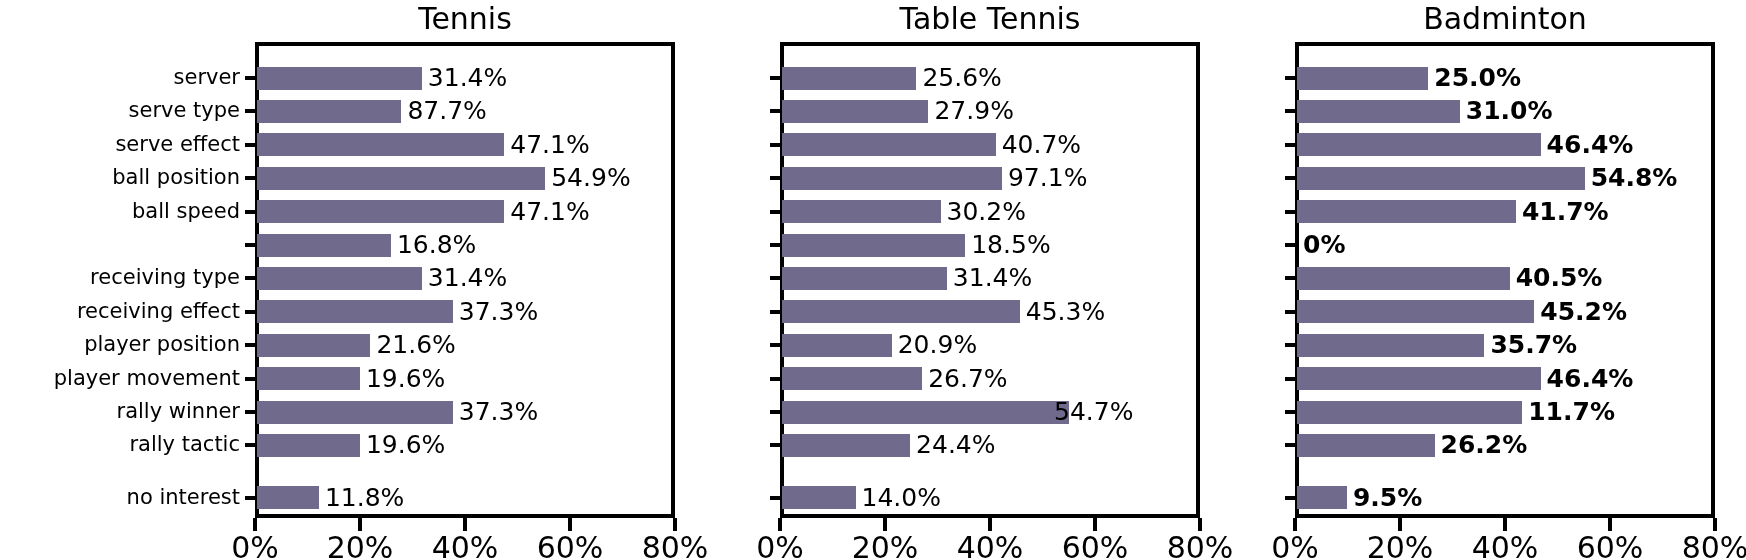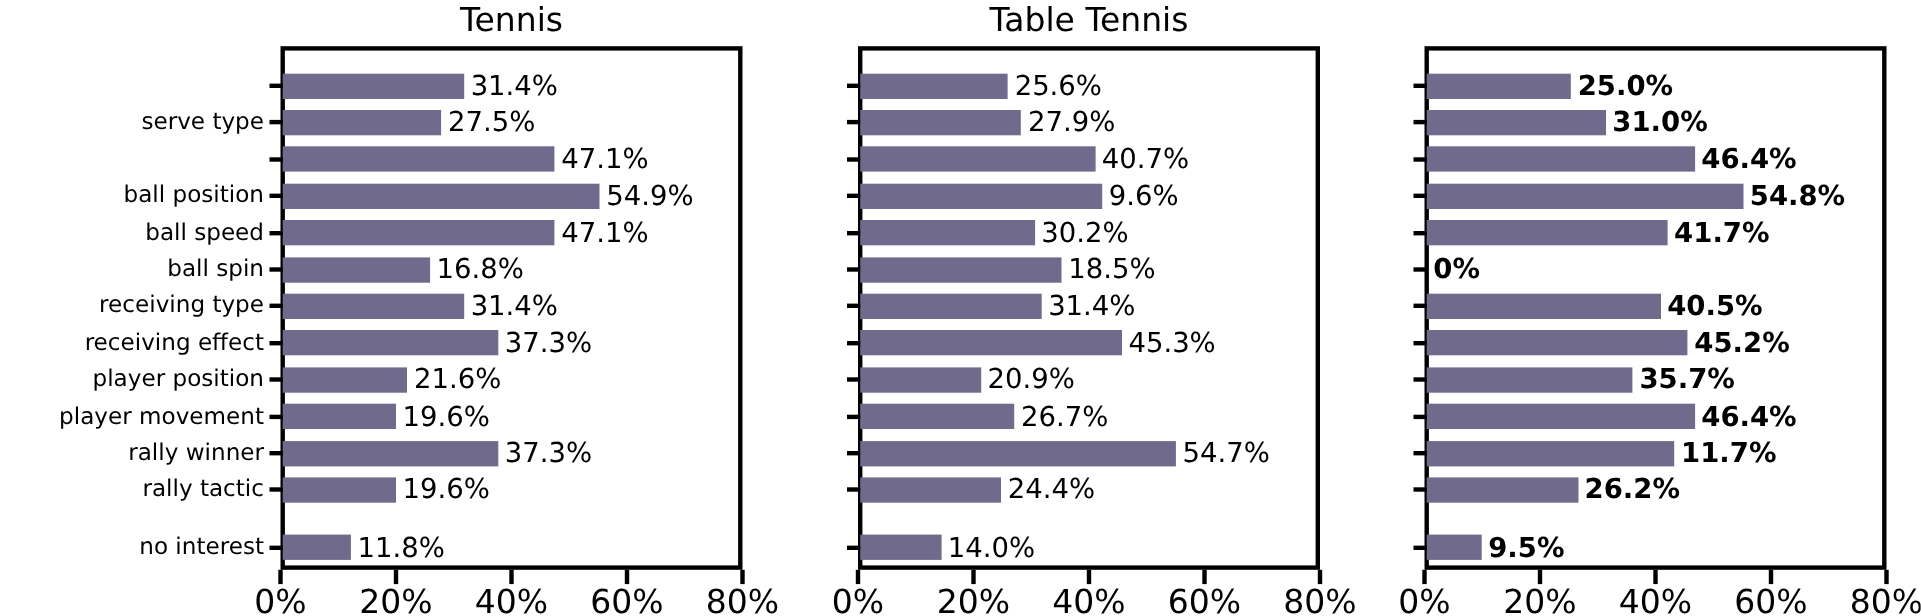--- a/index.html
+++ b/index.html
@@ -97,39 +97,40 @@
 </head>
 <body>
 
 <div class="figure" id="figure">
     <div class="panel" style="left: 55px; width: 620px;">
       <div class="panel-title" style="left: 200px; width: 420px;">Tennis</div>
       <div class="axes" style="left: 200px; top: 42px; width: 420px; height: 476px;"></div>
       <div class="bar" title="server: 31.4%" style="left: 202px; top: 66.5px; width: 164.85px; height: 23px; background: rgb(112, 106, 140);"></div>
       <div class="bar-label" style="left: 372.85px; top: 65px;">31.4%</div>
       <div class="tick-y" style="left: 190px; top: 76px;"></div>
+      <div class="ytick-label" style="left: -20px; width: 205px; top: 67px;">server</div>
       <div class="bar" title="serve type: 27.5%" style="left: 202px; top: 99.9px; width: 144.375px; height: 23px; background: rgb(112, 106, 140);"></div>
-      <div class="bar-label" style="left: 352.375px; top: 98.4px;">27.5%</div>
+      <div class="bar-label" style="left: 352.375px; top: 98.4px;">87.7%</div>
       <div class="tick-y" style="left: 190px; top: 109.4px;"></div>
       <div class="ytick-label" style="left: -20px; width: 205px; top: 100.4px;">serve type</div>
       <div class="bar" title="serve effect: 47.1%" style="left: 202px; top: 133.3px; width: 247.275px; height: 23px; background: rgb(112, 106, 140);"></div>
       <div class="bar-label" style="left: 455.275px; top: 131.8px;">47.1%</div>
       <div class="tick-y" style="left: 190px; top: 142.8px;"></div>
+      <div class="ytick-label" style="left: -20px; width: 205px; top: 133.8px;">serve effect</div>
       <div class="bar" title="ball position: 54.9%" style="left: 202px; top: 166.7px; width: 288.225px; height: 23px; background: rgb(112, 106, 140);"></div>
       <div class="bar-label" style="left: 496.225px; top: 165.2px;">54.9%</div>
       <div class="tick-y" style="left: 190px; top: 176.2px;"></div>
       <div class="ytick-label" style="left: -20px; width: 205px; top: 167.2px;">ball position</div>
       <div class="bar" title="ball speed: 47.1%" style="left: 202px; top: 200.1px; width: 247.275px; height: 23px; background: rgb(112, 106, 140);"></div>
       <div class="bar-label" style="left: 455.275px; top: 198.6px;">47.1%</div>
       <div class="tick-y" style="left: 190px; top: 209.6px;"></div>
       <div class="ytick-label" style="left: -20px; width: 205px; top: 200.6px;">ball speed</div>
       <div class="bar" title="ball spin: 25.5%" style="left: 202px; top: 233.5px; width: 133.875px; height: 23px; background: rgb(112, 106, 140);"></div>
       <div class="bar-label" style="left: 341.875px; top: 232px;">16.8%</div>
       <div class="tick-y" style="left: 190px; top: 243px;"></div>
-      <div class="ytick-label" style="left: -20px; width: 205px; top: 234px;">ball spin</div>
       <div class="bar" title="receiving type: 31.4%" style="left: 202px; top: 266.9px; width: 164.85px; height: 23px; background: rgb(112, 106, 140);"></div>
       <div class="bar-label" style="left: 372.85px; top: 265.4px;">31.4%</div>
       <div class="tick-y" style="left: 190px; top: 276.4px;"></div>
       <div class="ytick-label" style="left: -20px; width: 205px; top: 267.4px;">receiving type</div>
       <div class="bar" title="receiving effect: 37.3%" style="left: 202px; top: 300.3px; width: 195.825px; height: 23px; background: rgb(112, 106, 140);"></div>
       <div class="bar-label" style="left: 403.825px; top: 298.8px;">37.3%</div>
       <div class="tick-y" style="left: 190px; top: 309.8px;"></div>
       <div class="ytick-label" style="left: -20px; width: 205px; top: 300.8px;">receiving effect</div>
       <div class="bar" title="player position: 21.6%" style="left: 202px; top: 333.7px; width: 113.4px; height: 23px; background: rgb(112, 106, 140);"></div>
       <div class="bar-label" style="left: 321.4px; top: 332.2px;">21.6%</div>
@@ -168,61 +169,62 @@
       <div class="bar" title="server: 25.6%" style="left: 202px; top: 66.5px; width: 134.4px; height: 23px; background: rgb(112, 106, 140);"></div>
       <div class="bar-label" style="left: 342.4px; top: 65px;">25.6%</div>
       <div class="tick-y" style="left: 190px; top: 76px;"></div>
       <div class="bar" title="serve type: 27.9%" style="left: 202px; top: 99.9px; width: 146.475px; height: 23px; background: rgb(112, 106, 140);"></div>
       <div class="bar-label" style="left: 354.475px; top: 98.4px;">27.9%</div>
       <div class="tick-y" style="left: 190px; top: 109.4px;"></div>
       <div class="bar" title="serve effect: 40.7%" style="left: 202px; top: 133.3px; width: 213.675px; height: 23px; background: rgb(112, 106, 140);"></div>
       <div class="bar-label" style="left: 421.675px; top: 131.8px;">40.7%</div>
       <div class="tick-y" style="left: 190px; top: 142.8px;"></div>
       <div class="bar" title="ball position: 41.9%" style="left: 202px; top: 166.7px; width: 219.975px; height: 23px; background: rgb(112, 106, 140);"></div>
-      <div class="bar-label" style="left: 427.975px; top: 165.2px;">9.6%</div>
+      <div class="bar-label" style="left: 427.975px; top: 165.2px;">97.1%</div>
       <div class="tick-y" style="left: 190px; top: 176.2px;"></div>
       <div class="bar" title="ball speed: 30.2%" style="left: 202px; top: 200.1px; width: 158.55px; height: 23px; background: rgb(112, 106, 140);"></div>
       <div class="bar-label" style="left: 366.55px; top: 198.6px;">30.2%</div>
       <div class="tick-y" style="left: 190px; top: 209.6px;"></div>
       <div class="bar" title="ball spin: 34.9%" style="left: 202px; top: 233.5px; width: 183.225px; height: 23px; background: rgb(112, 106, 140);"></div>
       <div class="bar-label" style="left: 391.225px; top: 232px;">18.5%</div>
       <div class="tick-y" style="left: 190px; top: 243px;"></div>
       <div class="bar" title="receiving type: 31.4%" style="left: 202px; top: 266.9px; width: 164.85px; height: 23px; background: rgb(112, 106, 140);"></div>
       <div class="bar-label" style="left: 372.85px; top: 265.4px;">31.4%</div>
       <div class="tick-y" style="left: 190px; top: 276.4px;"></div>
       <div class="bar" title="receiving effect: 45.3%" style="left: 202px; top: 300.3px; width: 237.825px; height: 23px; background: rgb(112, 106, 140);"></div>
       <div class="bar-label" style="left: 445.825px; top: 298.8px;">45.3%</div>
       <div class="tick-y" style="left: 190px; top: 309.8px;"></div>
       <div class="bar" title="player position: 20.9%" style="left: 202px; top: 333.7px; width: 109.725px; height: 23px; background: rgb(112, 106, 140);"></div>
       <div class="bar-label" style="left: 317.725px; top: 332.2px;">20.9%</div>
       <div class="tick-y" style="left: 190px; top: 343.2px;"></div>
       <div class="bar" title="player movement: 26.7%" style="left: 202px; top: 367.1px; width: 140.175px; height: 23px; background: rgb(112, 106, 140);"></div>
       <div class="bar-label" style="left: 348.175px; top: 365.6px;">26.7%</div>
       <div class="tick-y" style="left: 190px; top: 376.6px;"></div>
       <div class="bar" title="rally winner: 54.7%" style="left: 202px; top: 400.5px; width: 287.175px; height: 23px; background: rgb(112, 106, 140);"></div>
-      <div class="bar-label" style="left: 495px; top: 399px; text-align: right;">54.7%</div>
+      <div class="bar-label" style="left: 474px; top: 399px; text-align: right;">54.7%</div>
       <div class="tick-y" style="left: 190px; top: 410px;"></div>
       <div class="bar" title="rally tactic: 24.4%" style="left: 202px; top: 433.9px; width: 128.1px; height: 23px; background: rgb(112, 106, 140);"></div>
       <div class="bar-label" style="left: 336.1px; top: 432.4px;">24.4%</div>
       <div class="tick-y" style="left: 190px; top: 443.4px;"></div>
       <div class="bar" title="no interest: 14.0%" style="left: 202px; top: 486.3px; width: 73.5px; height: 23px; background: rgb(112, 106, 140);"></div>
       <div class="bar-label" style="left: 281.5px; top: 484.8px;">14.0%</div>
       <div class="tick-y" style="left: 190px; top: 495.8px;"></div>
       <div class="tick-x" style="left: 198px; top: 518px;"></div>
       <div class="xtick-label" style="left: 150px; width: 100px; top: 532px;">0%</div>
       <div class="tick-x" style="left: 303px; top: 518px;"></div>
       <div class="xtick-label" style="left: 255px; width: 100px; top: 532px;">20%</div>
       <div class="tick-x" style="left: 408px; top: 518px;"></div>
       <div class="xtick-label" style="left: 360px; width: 100px; top: 532px;">40%</div>
       <div class="tick-x" style="left: 513px; top: 518px;"></div>
       <div class="xtick-label" style="left: 465px; width: 100px; top: 532px;">60%</div>
       <div class="tick-x" style="left: 618px; top: 518px;"></div>
       <div class="xtick-label" style="left: 570px; width: 100px; top: 532px;">80%</div>
     </div>
     <div class="panel" style="left: 1095px; width: 620px;">
+      <div class="panel-title" style="left: 200px; width: 420px;">Badminton</div>
       <div class="axes" style="left: 200px; top: 42px; width: 420px; height: 476px;"></div>
       <div class="bar" title="server: 25.0%" style="left: 202px; top: 66.5px; width: 131.25px; height: 23px; background: rgb(112, 106, 140);"></div>
       <div class="bar-label bold" style="left: 339.25px; top: 65px;">25.0%</div>
       <div class="tick-y" style="left: 190px; top: 76px;"></div>
       <div class="bar" title="serve type: 31.0%" style="left: 202px; top: 99.9px; width: 162.75px; height: 23px; background: rgb(112, 106, 140);"></div>
       <div class="bar-label bold" style="left: 370.75px; top: 98.4px;">31.0%</div>
       <div class="tick-y" style="left: 190px; top: 109.4px;"></div>
       <div class="bar" title="serve effect: 46.4%" style="left: 202px; top: 133.3px; width: 243.6px; height: 23px; background: rgb(112, 106, 140);"></div>
       <div class="bar-label bold" style="left: 451.6px; top: 131.8px;">46.4%</div>
       <div class="tick-y" style="left: 190px; top: 142.8px;"></div>

